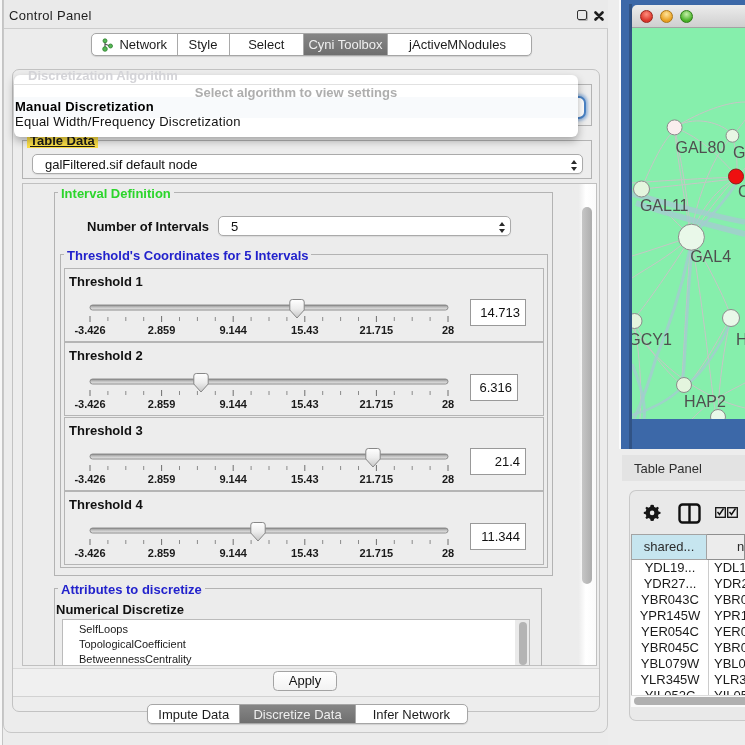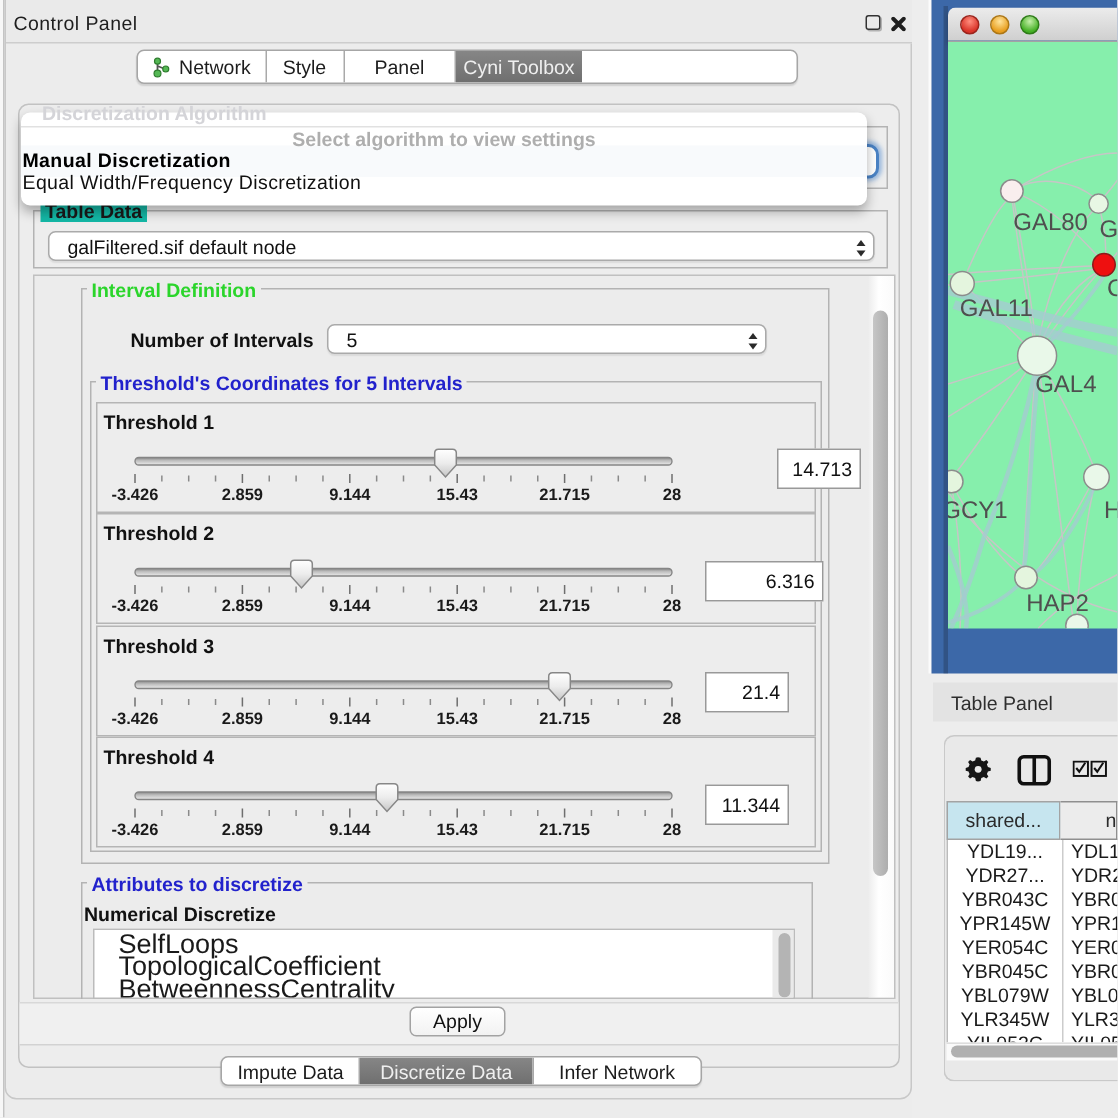--- a/index.html
+++ b/index.html
@@ -81,32 +81,33 @@
   </svg>
 
 <div class="seg" style="left:91px;top:33px;width:441px;height:23px;">
  <div style="width:85.5px;gap:5px;"><svg width="13" height="14" viewBox="0 0 13 14">
         <path d="M4,3 L4,11 M4,6 L9,8" stroke="#555" stroke-width="1.2" fill="none"></path>
         <circle cx="4" cy="2.8" r="2" fill="#55b855" stroke="#2f7d2f" stroke-width=".8"></circle>
         <circle cx="4" cy="11" r="2.3" fill="#55b855" stroke="#2f7d2f" stroke-width=".8"></circle>
         <circle cx="9.5" cy="8" r="2" fill="#55b855" stroke="#2f7d2f" stroke-width=".8"></circle>
       </svg>Network</div>
  <div style="width:52px;">Style</div>
- <div style="width:74.5px;">Panel</div>
+ <div style="width:74.5px;">Select</div>
  <div class="sel" style="width:84px;">Cyni Toolbox</div>
+ <div style="width:139px;">jActiveMNodules</div>
 </div>
 
 <div class="abs" style="left:12px;top:69px;width:588px;height:643px;background:#ededed;border:1px solid #c2c2c2;border-radius:7px;"></div>
 
 <div class="grp" style="left:22px;top:84px;width:570px;height:42px;"></div>
 
 <div class="abs" style="left:520px;top:96px;width:66px;height:23px;background:#fff;border:2.5px solid #4a82c4;border-radius:7px;box-shadow:0 0 3px 1.5px rgba(100,150,210,.6);"></div>
 
 <div class="grp" style="left:22px;top:140px;width:570px;height:39px;"></div>
-<div class="grplab" style="left:27px;top:133px;background:#14b8a6;color:#1a1a1a;">Table Data</div>
+<div class="grplab" style="left:27px;top:133px;background:#fde047;color:#1a1a1a;text-decoration:underline;">Table Data</div>
 <div class="combo" style="left:32px;top:154px;width:551px;height:20px;">
     <span style="position:absolute;left:12px;top:2px;">galFiltered.sif default node</span>
  <div class="updown" style="right:5px;top:5px;border-bottom:4px solid #2a2a2a;"></div>
  <div class="updown" style="right:5px;top:11.5px;border-top:4px solid #2a2a2a;"></div>
 </div>
 
 <div class="abs" style="left:22px;top:183px;width:575px;height:483px;background:#ececec;border:1px solid #c0c0c0;"></div>
 
 <div class="abs" style="left:579px;top:184px;width:17px;height:481px;background:linear-gradient(90deg,#ededed,#ffffff 40%,#fafafa);"></div>
 <div class="abs" style="left:582px;top:207px;width:10px;height:377px;background:linear-gradient(90deg,#c6c6c6,#adadad);border-radius:5px;"></div>
@@ -126,33 +127,33 @@
 <div class="tpanel" style="left:64px;top:267.5px;width:480px;height:74px;">
  <div class="tptitle">Threshold 1</div>
  <svg class="abs" style="left:0;top:0" width="478" height="72" viewBox="0 0 478 72">
   <rect x="25" y="36" width="358" height="5" rx="2.5" fill="url(#trk)" stroke="#858585" stroke-width="0.9"></rect>
   <use href="#ticks"></use>
   <g font-size="11" font-weight="bold" fill="#1a1a1a" font-family="'Liberation Sans',sans-serif">
         <use href="#labels"></use>
       </g>
   <use href="#thumb" x="232" y="38.5"></use>
  </svg>
- <div class="vbox" style="left:405px;top:30.5px;width:56px;height:27px;margin-left:48px;">14.713</div>
+ <div class="vbox" style="left:405px;top:30.5px;width:56px;height:27px;">14.713</div>
 </div>
 <div class="tpanel" style="left:64px;top:342px;width:480px;height:74px;padding-left:28px;">
  <div class="tptitle">Threshold 2</div>
  <svg class="abs" style="left:0;top:0" width="478" height="72" viewBox="0 0 478 72">
   <rect x="25" y="36" width="358" height="5" rx="2.5" fill="url(#trk)" stroke="#858585" stroke-width="0.9"></rect>
   <use href="#ticks"></use>
   <g font-size="11" font-weight="bold" fill="#1a1a1a" font-family="'Liberation Sans',sans-serif">
         <use href="#labels"></use>
       </g>
   <use href="#thumb" x="136" y="38.5"></use>
  </svg>
- <div class="vbox" style="left:405px;top:30.5px;width:79px;height:27px;">6.316</div>
+ <div class="vbox" style="left:405px;top:30.5px;width:48px;height:27px;">6.316</div>
 </div>
 <div class="tpanel" style="left:64px;top:416.5px;width:480px;height:74px;">
  <div class="tptitle">Threshold 3</div>
  <svg class="abs" style="left:0;top:0" width="478" height="72" viewBox="0 0 478 72">
   <rect x="25" y="36" width="358" height="5" rx="2.5" fill="url(#trk)" stroke="#858585" stroke-width="0.9"></rect>
   <use href="#ticks"></use>
   <g font-size="11" font-weight="bold" fill="#1a1a1a" font-family="'Liberation Sans',sans-serif">
         <use href="#labels"></use>
       </g>
   <use href="#thumb" x="308" y="38.5"></use>
@@ -169,21 +170,21 @@
       </g>
   <use href="#thumb" x="193" y="38.5"></use>
  </svg>
  <div class="vbox" style="left:405px;top:30.5px;width:56px;height:27px;">11.344</div>
 </div>
 
 <div class="grp" style="left:54px;top:588px;width:488px;height:90px;"></div>
 <div class="grplab" style="left:58px;top:582px;color:#2222cc;">Attributes to discretize</div>
 <div class="abs bold" style="left:56px;top:602px;font-size:13px;color:#111;">Numerical Discretize</div>
 <div class="abs" style="left:62px;top:619px;width:468px;height:47px;background:#fff;border:1px solid #bbb;overflow:hidden;">
- <div style="font-size:18px;color:#1a1a1a;padding:2px 0 12px 16px;line-height:15px;">SelfLoops<br>TopologicalCoefficient<br>BetweennessCentrality</div>
+ <div style="font-size:11px;color:#1a1a1a;padding:2px 0 12px 16px;line-height:15px;">SelfLoops<br>TopologicalCoefficient<br>BetweennessCentrality</div>
  <div class="abs" style="left:452px;top:0;width:14px;height:45px;background:#eaeaea;"></div>
  <div class="abs" style="left:456px;top:2px;width:8px;height:43px;background:#b4b4b4;border-radius:4px;"></div>
 </div>
 
 <div class="abs" style="left:23px;top:666px;width:574px;height:2px;background:#ededed;"></div>
 
 <div class="abs" style="left:13px;top:668px;width:586px;height:29px;background:#f0f0f0;border-top:1px solid #d8d8d8;border-bottom:1px solid #d2d2d2;"></div>
 <div class="abs" style="left:273px;top:671px;width:64px;height:20px;background:linear-gradient(#ffffff,#f2f2f2);border:1px solid #a3a3a3;border-radius:4.5px;font-size:13px;color:#111;text-align:center;line-height:18px;">Apply</div>
 
 <div class="seg" style="left:147px;top:704px;width:321px;height:20px;">

